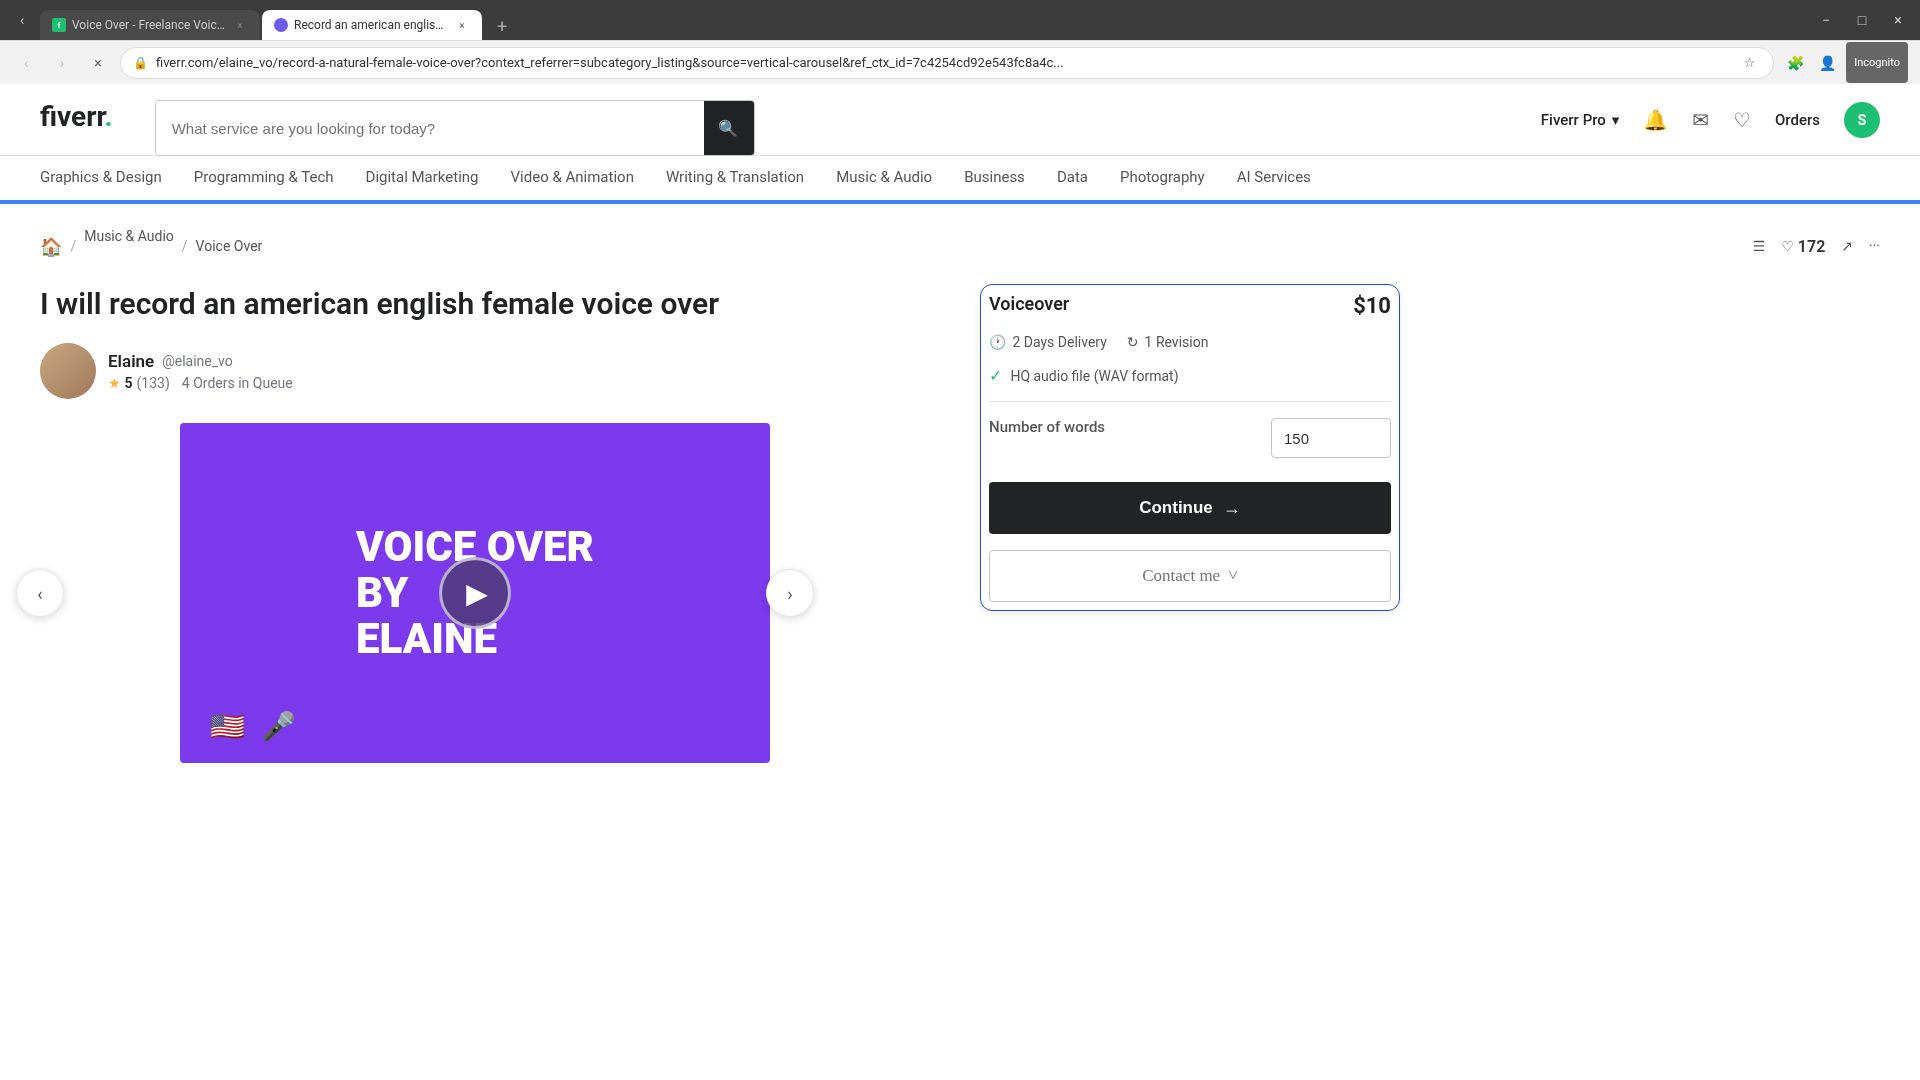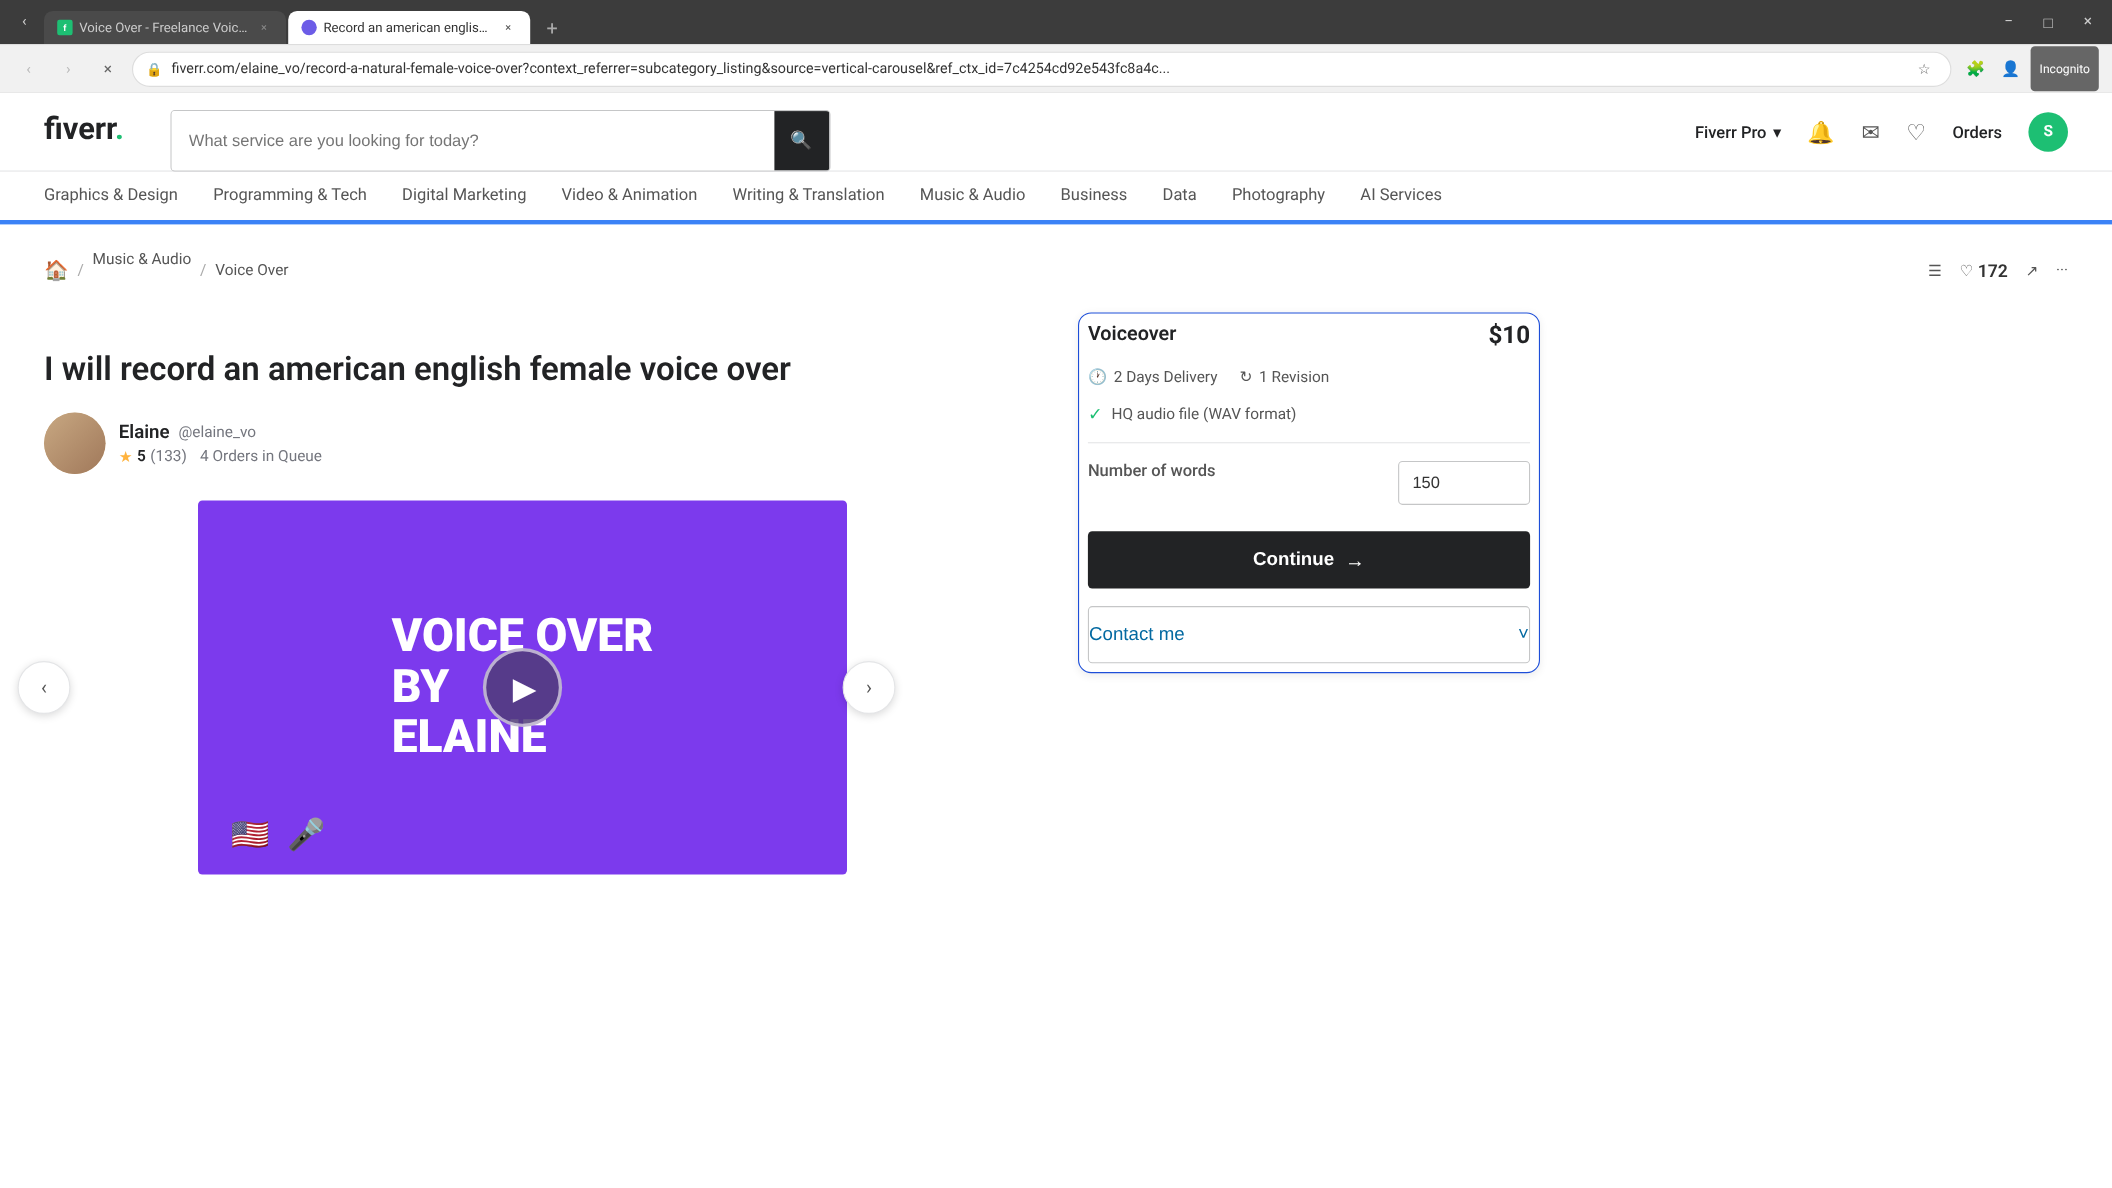--- a/index.html
+++ b/index.html
@@ -62,21 +62,21 @@
     .breadcrumb a { color: #555; text-decoration: none; cursor: pointer; }
     .breadcrumb-sep { color: #aaa; }
     .breadcrumb-current { color: #555; }
     .breadcrumb-home { font-size: 18px; cursor: pointer; }
     .breadcrumb-actions { margin-left: auto; display: flex; align-items: center; gap: 16px; }
     .breadcrumb-action-btn { display: flex; align-items: center; gap: 4px; color: #555; cursor: pointer; font-size: 14px; }
     .like-count { font-size: 16px; font-weight: 600; color: #333; }
 
     
     .content-layout { display: flex; gap: 40px; }
-    .content-main { flex: 1; max-width: 900px; margin-top: 32px; }
+    .content-main { flex: 1; max-width: 900px; }
     .content-sidebar { width: 420px; flex-shrink: 0; }
 
     
     .gig-title { font-size: 30px; font-weight: 600; color: #222325; line-height: 1.3; margin-bottom: 20px; }
 
     
     .seller-info { display: flex; align-items: center; gap: 12px; margin-bottom: 24px; }
     .seller-avatar { width: 56px; height: 56px; border-radius: 50%; background: #c8a882; overflow: hidden; flex-shrink: 0; display: flex; align-items: center; justify-content: center; }
     .seller-avatar-img { width: 100%; height: 100%; background: linear-gradient(135deg, #c8a882 0%, #a0785a 100%); border-radius: 50%; }
     .seller-details { display: flex; flex-direction: column; gap: 4px; }
@@ -111,21 +111,21 @@
     .card-meta-item { display: flex; align-items: center; gap: 6px; font-size: 14px; color: #555; }
     .card-meta-icon { font-size: 14px; color: #555; }
     .card-feature { display: flex; align-items: center; gap: 8px; font-size: 14px; color: #555; margin-bottom: 16px; }
     .check-icon { color: #1dbf73; font-size: 16px; }
     .card-divider { border: none; border-top: 1px solid #e4e5e7; margin: 16px 0; }
     .words-row { display: flex; align-items: flex-start; justify-content: space-between; margin-bottom: 24px; gap: 12px; }
     .words-label { font-size: 15px; color: #555; font-weight: 500; }
     .words-input { border: 1px solid #c5c6c7; border-radius: 4px; padding: 8px 12px; font-size: 15px; color: #333; width: 120px; text-align: left; height: 40px; }
     .continue-btn { width: 100%; background: #222325; color: white; border: none; border-radius: 4px; height: 52px; font-size: 17px; font-weight: 600; cursor: pointer; display: flex; align-items: center; justify-content: center; gap: 10px; margin-bottom: 16px; }
     .arrow-icon { font-size: 18px; }
-    .contact-btn { width: 100%; background: white; color: #0369a1; border: 1px solid #c5c6c7; border-radius: 4px; height: 52px; font-size: 17px; font-weight: 500; cursor: pointer; display: flex; align-items: center; justify-content: space-between; gap: 8px; }
+    .contact-btn { width: 100%; background: white; color: #737373; border: 1px solid #c5c6c7; border-radius: 4px; height: 52px; font-size: 17px; font-weight: 500; cursor: pointer; display: flex; align-items: center; justify-content: center; gap: 8px; font-family: Liberation Serif, serif; }
   </style>
 </head>
 <body>
 
 <div class="browser-chrome">
 
   <div class="browser-titlebar">
     <div class="chevron-left">‹</div>
     <div class="browser-tabs">
       <div class="browser-tab">

